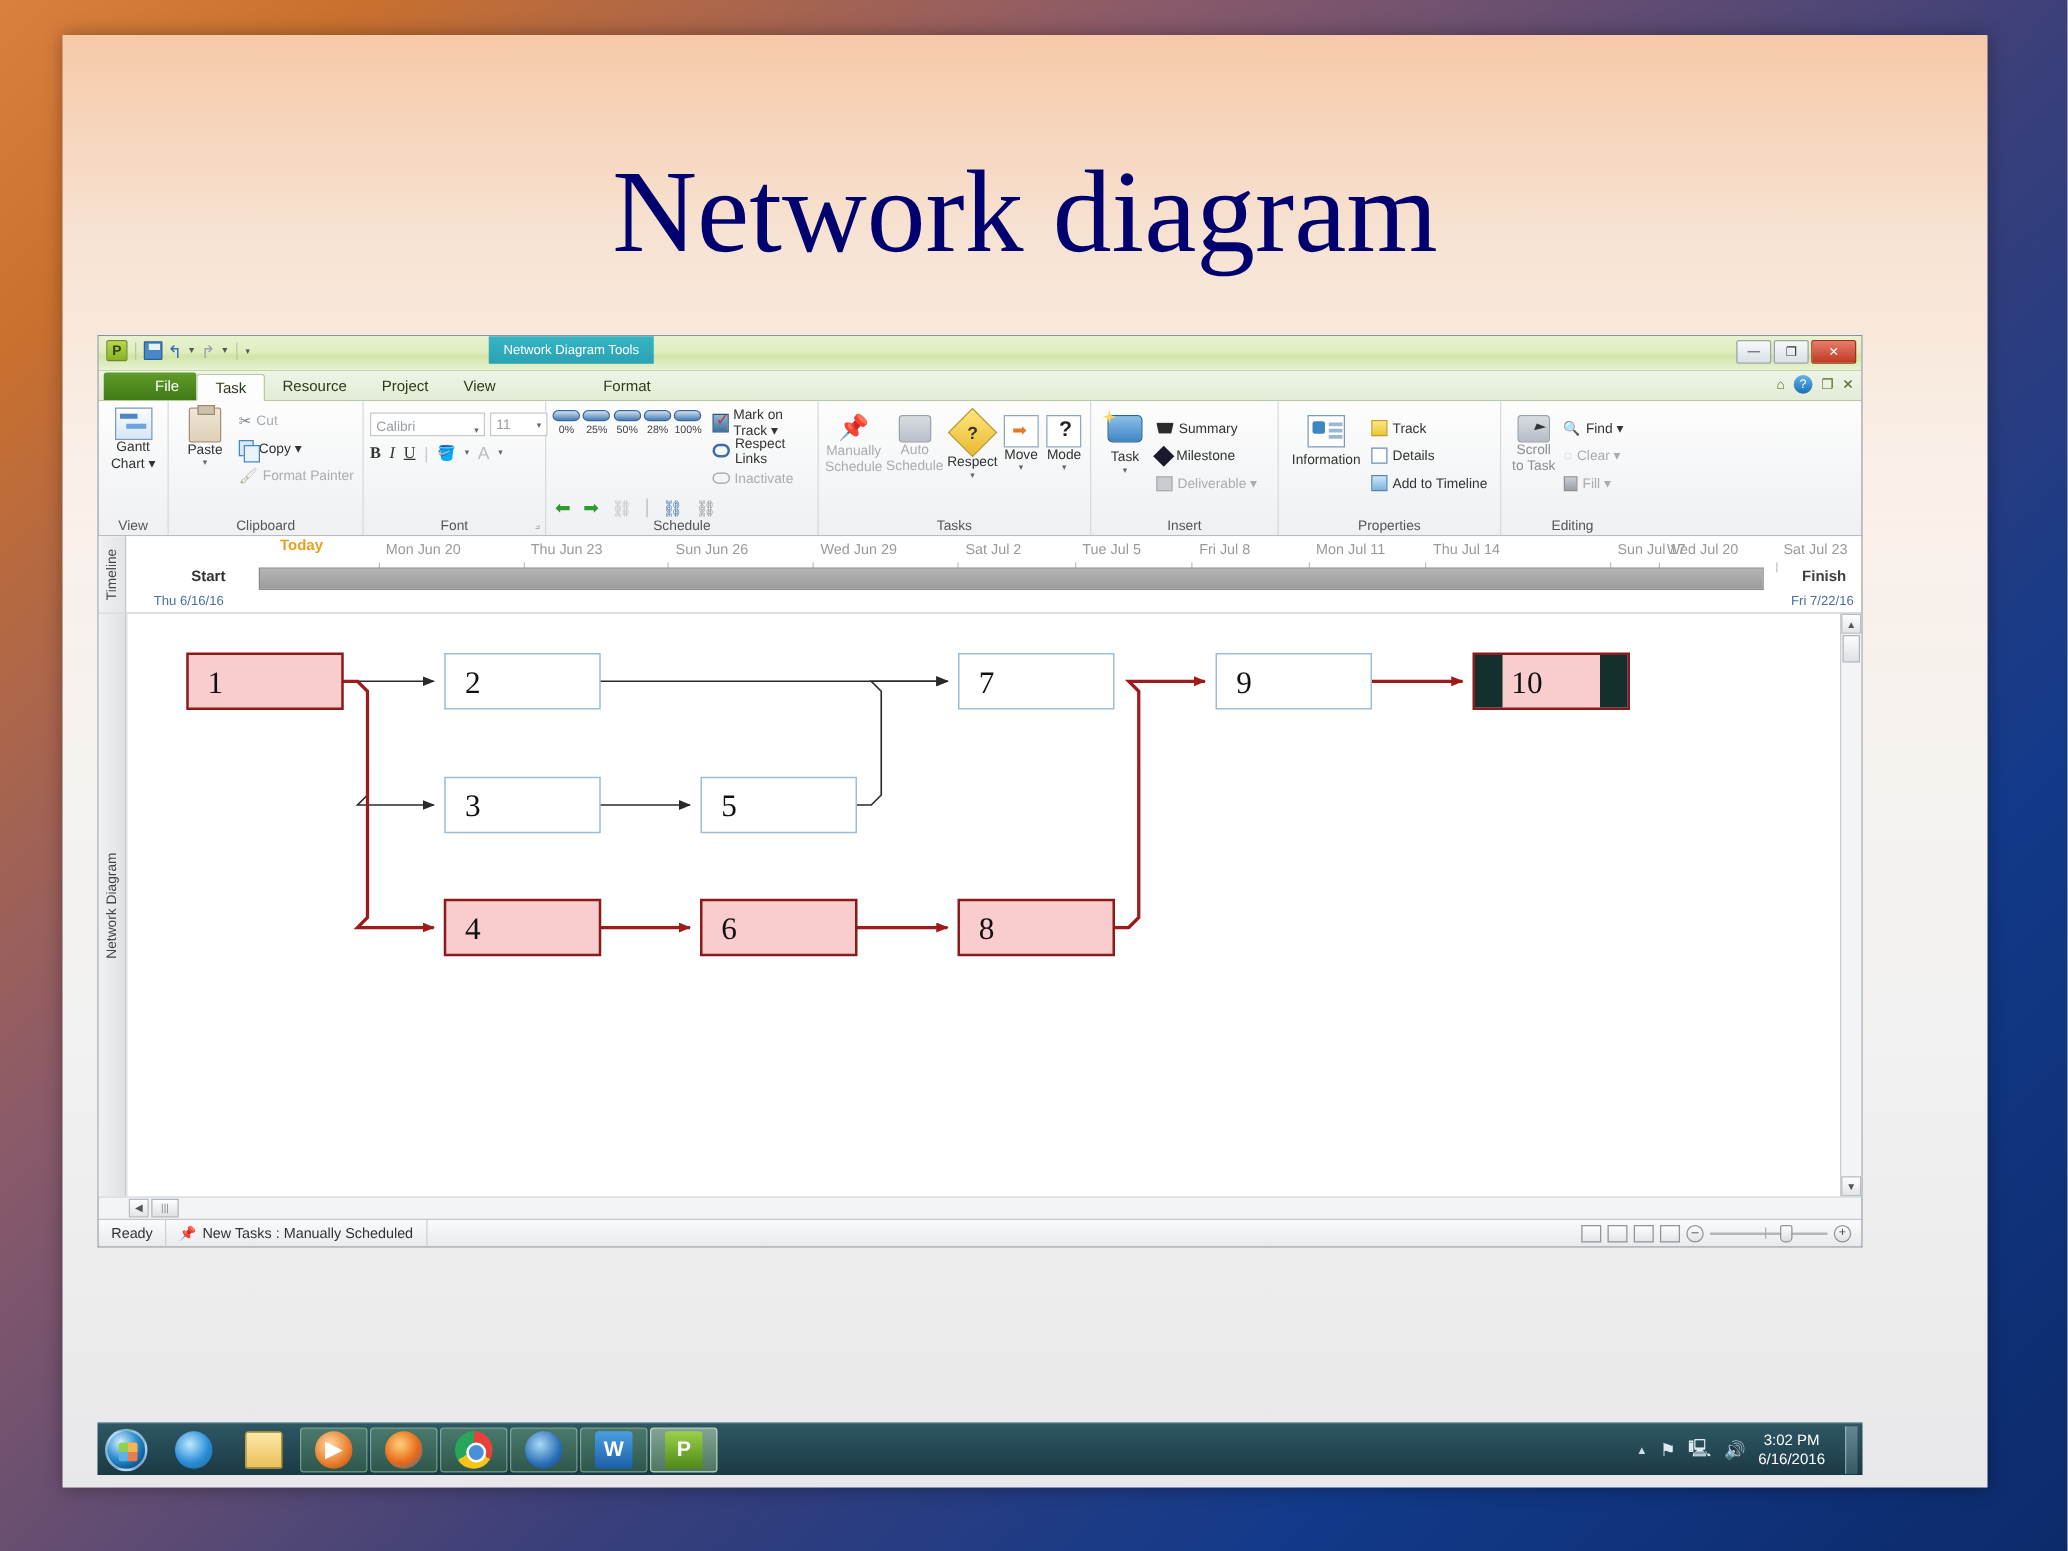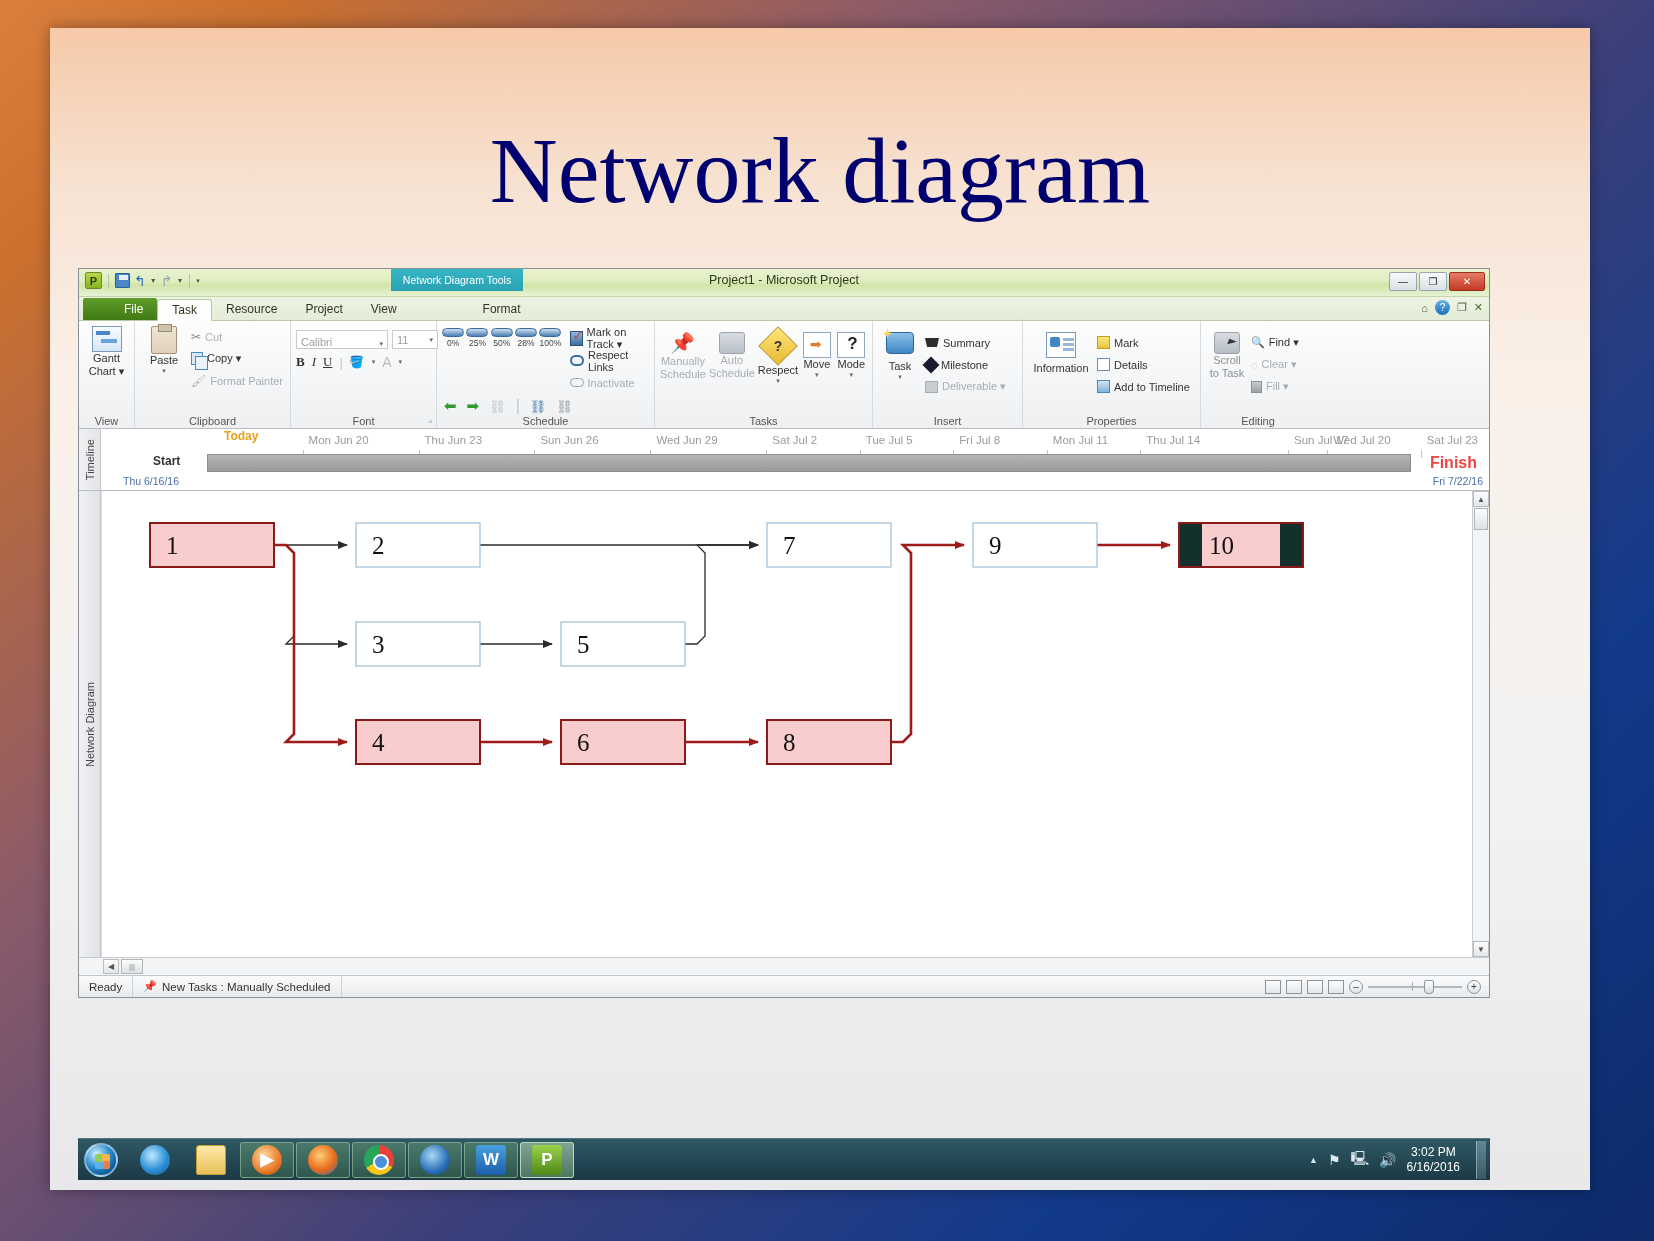--- a/index.html
+++ b/index.html
@@ -114,21 +114,21 @@
   .vlabel{width:22px;background:linear-gradient(90deg,#f0f1f3,#e2e4e7);border-right:1px solid #c4c8cd;display:flex;align-items:center;justify-content:center;}
   .vlabel span{writing-mode:vertical-rl;transform:rotate(180deg);font-size:11px;color:#444;}
   .tl-body{flex:1;position:relative;}
   .tl-ticks{position:absolute;left:0;top:5px;width:100%;height:20px;}
   .tl-tick{position:absolute;top:0;font-size:11.5px;color:#9a9a9a;}
   .tl-tick .tmark{position:absolute;left:-6px;top:16px;width:1px;height:8px;background:#c0c0c0;}
   .tl-today{position:absolute;left:123px;top:0;font-size:12px;color:#e8a020;font-weight:bold;}
   .tl-bar{position:absolute;left:106px;top:25px;height:18px;right:78px;background:linear-gradient(180deg,#b5b5b5,#9b9b9b);border:1px solid #8c8c8c;}
   .tl-start{position:absolute;left:52px;top:25px;font-size:12px;font-weight:bold;color:#333;}
   .tl-startd{position:absolute;left:22px;top:46px;font-size:10.5px;color:#4a6fa5;}
-  .tl-finish{position:absolute;right:12px;top:25px;font-size:16px;font-weight:bold;color:#ef4444;}
+  .tl-finish{position:absolute;right:12px;top:25px;font-size:12px;font-weight:bold;color:#404040;}
   .tl-finishd{position:absolute;right:6px;top:46px;font-size:10.5px;color:#4a6fa5;}
   
   .viewarea{flex:1;display:flex;position:relative;background:#fff;}
   .vstrip{width:22px;background:linear-gradient(90deg,#f0f1f3,#dfe1e4);border-right:1px solid #c4c8cd;display:flex;align-items:center;justify-content:center;}
   .vstrip span{writing-mode:vertical-rl;transform:rotate(180deg);font-size:11px;color:#444;}
   .canvaswrap{flex:1;position:relative;background:#fff;border-left:1px solid #d9dcdf;}
   svg.net{position:absolute;left:0;top:0;}
   .vscroll{width:17px;background:#f3f4f6;border-left:1px solid #c9ccd0;display:flex;flex-direction:column;}
   .sbtn{height:16px;background:linear-gradient(180deg,#fdfdfd,#e2e5e8);border:1px solid #b9bdc2;font-size:8px;display:flex;align-items:center;justify-content:center;color:#555;}
   .sthumb{height:22px;margin:1px;background:linear-gradient(180deg,#fdfdfd,#dde1e5);border:1px solid #b0b5ba;}
@@ -187,21 +187,20 @@
         <div class="qsep"></div>
         <div class="qsave"></div>
         <span class="qundo">↰</span>
         <span class="qarrow">▼</span>
         <span class="qundo" style="color:#9aa5ae">↱</span>
         <span class="qarrow">▼</span>
         <div class="qsep"></div>
         <span class="qarrow">▾</span>
       </div>
       <div class="ctx-tools">Network Diagram Tools</div>
-      <div class="wtitle">Project1  -  Microsoft Project</div>
       <div class="wbtns">
         <div class="wbtn">—</div>
         <div class="wbtn">❐</div>
         <div class="wbtn close">✕</div>
       </div>
     </div>
 
     <div class="tabbar">
       <div class="tab file">File</div>
       <div class="tab active">Task</div>
@@ -392,21 +391,21 @@
 
       <div class="rgroup" style="width:178px">
         <div class="gbody" style="padding-top:6px">
           <div class="bigbtn" style="width:66px">
             <span class="ic ic-info"></span>
             <span style="margin-top:4px">Information</span>
           </div>
           <div class="col" style="margin-top:2px">
             <div class="smallrow">
               <span class="ic ic-note"></span>
-              <span>Mark</span>
+              <span>Track</span>
             </div>
             <div class="smallrow">
               <span class="ic ic-det"></span>
               <span>Details</span>
             </div>
             <div class="smallrow">
               <span class="ic ic-addt"></span>
               <span>Add to Timeline</span>
             </div>
           </div>

